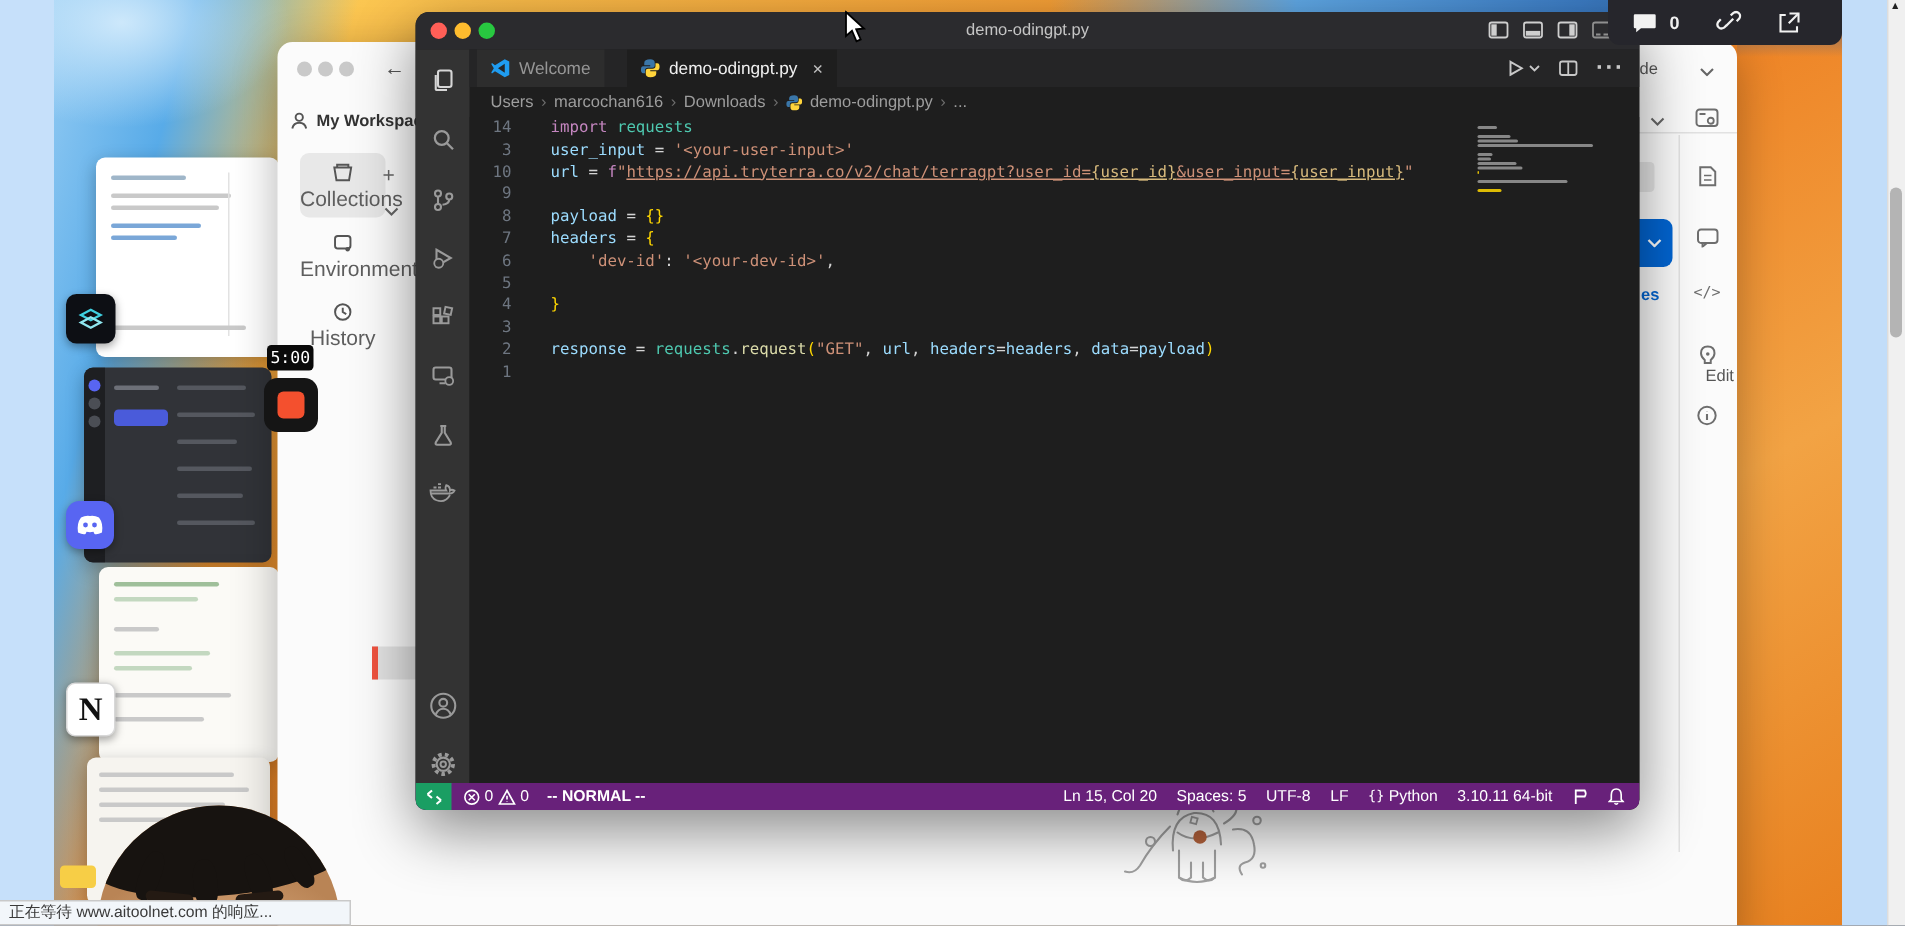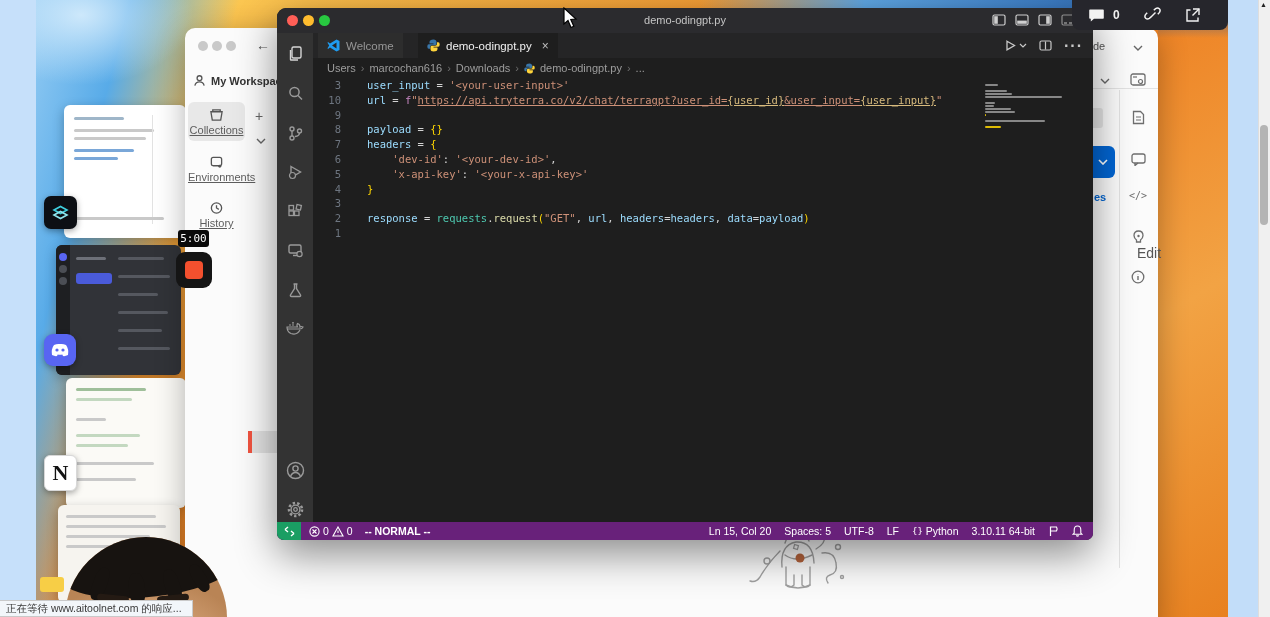--- a/index.html
+++ b/index.html
@@ -5,21 +5,21 @@
   * { margin:0; padding:0; box-sizing:border-box; }
   html,body { width:1270px; height:617px; overflow:hidden; font-family:"Liberation Sans",sans-serif; }
   .stage { position:relative; width:1270px; height:617px; background:#c6e0fa; overflow:hidden; }
 
   
   .page-left { position:absolute; left:0; top:0; width:36px; height:617px; background:#c6e0fa; z-index:1; }
   .page-right { position:absolute; left:1228px; top:0; width:30px; height:617px; background:#c2ddf9; z-index:30; }
   .scroll-track { position:absolute; left:1258px; top:0; width:12px; height:617px; background:#f0f0f0; border-left:1px solid #ddd; z-index:31; }
   .scroll-arrow { position:absolute; left:1260px; top:1px; font-size:7px; color:#222; z-index:32; }
   .scroll-thumb { position:absolute; left:1260px; top:125px; width:8px; height:100px; background:#b4b4b4; border-radius:4px; z-index:32; }
-  .status-chip { position:absolute; left:0; top:600px; width:193px; height:17px; background:#f2f6fa; border:1px solid #c9c9c9; border-left:none; z-index:40; font-size:10.5px; color:#3a3a3a; line-height:15px; padding-left:6px; white-space:nowrap; overflow:hidden; }
+  .status-chip { position:absolute; left:0; top:600px; width:234px; height:17px; background:#f2f6fa; border:1px solid #c9c9c9; border-left:none; z-index:40; font-size:10.5px; color:#3a3a3a; line-height:15px; padding-left:6px; white-space:nowrap; overflow:hidden; }
 
   
   .desktop { position:absolute; left:36px; top:0; width:1192px; height:617px; z-index:2;
     background:
       radial-gradient(160px 100px at 45px 15px,#cde8fb 0%,rgba(205,232,251,0) 70%),
       linear-gradient(105deg,#93cbf3 0%,#58abe8 7%,rgba(88,171,232,0) 15%),
       linear-gradient(150deg,#ffd95e 2%,#f8b948 14%,#f39a33 32%,#ee8426 52%,#f2a344 74%,#e88120 100%);
   }
   .sky-strip { position:absolute; left:700px; top:0; width:470px; height:13px; z-index:3;
     background:linear-gradient(90deg,rgba(90,160,225,0) 0%,#5fa7e4 35%,#3c7cc4 75%,#27578f 100%); }
@@ -34,33 +34,33 @@
   
   .rec-timer { position:absolute; left:178px; top:230px; width:31px; height:17px; background:#0a0a0a; color:#fff; z-index:6; font-family:"DejaVu Sans Mono",monospace; font-size:11px; text-align:center; line-height:17px; border-radius:3px; }
   .rec-stop { position:absolute; left:176px; top:252px; width:36px; height:36px; background:#151515; border-radius:9px; z-index:6; display:flex; align-items:center; justify-content:center; }
   .rec-stop-inner { width:18px; height:18px; background:#f4502e; border-radius:4px; }
 
   
   .postman { position:absolute; left:185px; top:28px; width:973px; height:600px; background:#fbfbfb; border-radius:10px 10px 0 0; z-index:5; box-shadow:0 8px 30px rgba(0,0,0,.3); font-family:"Liberation Sans",sans-serif; }
   .pm-light { position:absolute; width:10px; height:10px; border-radius:50%; background:#c9c9c9; top:13px; }
   .pm-back { position:absolute; left:71px; top:9px; color:#555; font-size:14px; }
   .pm-ws { position:absolute; left:8px; top:46px; display:flex; align-items:center; gap:5px; color:#333; font-size:11px; font-weight:bold; white-space:nowrap; }
-  .pm-side-item { position:absolute; left:3px; width:57px; text-align:center; color:#5e5e5e; font-size:11px;text-decoration:underline; }
+  .pm-side-item { position:absolute; left:15px; width:57px; text-align:center; color:#5e5e5e; font-size:14px; }
   .pm-side-item svg { display:block; margin:0 auto 2px auto; }
   .pm-sel { background:#e8e8e8; border-radius:6px; padding:6px 0 5px 0; }
   .pm-plus { position:absolute; left:70px; top:80px; color:#666; font-size:14px; }
   .pm-chev { position:absolute; }
   .pm-frag-item { position:absolute; left:63px; top:403px; width:30px; height:22px; background:#e3e3e3; }
   .pm-frag-red { position:absolute; left:63px; top:403px; width:4px; height:22px; background:#f05340; }
   .pm-right-divider { position:absolute; left:934px; top:62px; width:1px; height:478px; background:#e2e2e2; }
   .pm-top-border { position:absolute; left:905px; top:60px; width:68px; height:1px; background:#e2e2e2; }
   .pm-de { position:absolute; left:908px; top:12px; color:#555; font-size:11px; }
   .pm-send { position:absolute; left:905px; top:118px; width:25px; height:32px; background:#0265d2; border-radius:0 6px 6px 0; display:flex; align-items:center; justify-content:center; }
   .pm-es { position:absolute; left:909px; top:163px; color:#0265d2; font-size:11px; font-weight:bold; }
-  .pm-edit { position:absolute; left:952px; top:217px; color:#555; font-size:14px; }
+  .pm-edit { position:absolute; left:952px; top:217px; color:#555; font-size:11px; }
   .pm-pill { position:absolute; left:905px; top:80px; width:13px; height:20px; background:#e6e6e6; border-radius:3px; }
   .pm-rail-icon { position:absolute; left:944px; width:18px; text-align:center; color:#6e6e6e; }
   .pm-empty { position:absolute; left:490px; top:505px; width:260px; text-align:center; z-index:2; }
   .pm-empty-text { color:#6b6b6b; font-size:12px; margin-top:2px; }
 
   
   .vsc { position:absolute; left:277px; top:8px; width:816px; height:532px; background:#1e1e1e; border-radius:9px 9px 7px 7px; z-index:10; box-shadow:0 14px 40px rgba(0,0,0,.45); overflow:hidden; }
   .vsc-titlebar { position:absolute; left:0; top:0; width:816px; height:25px; background:#2b2b2e; }
   .light { position:absolute; top:7px; width:11px; height:11px; border-radius:50%; }
   .vsc-title { position:absolute; left:0; right:0; top:0; text-align:center; color:#c5c5c5; font-size:11px; line-height:25px; }
@@ -433,27 +433,28 @@
           <path d="M6.5 0.5 Q2.5 0.5 2.5 3 L2.5 4.5 L6.5 4.5 L6.5 5.2 L1.8 5.2 Q0.3 5.2 0.3 7.5 Q0.3 9.8 1.8 9.8 L3 9.8 L3 8 Q3 6.2 5 6.2 L8 6.2 Q9.5 6.2 9.5 4.8 L9.5 3 Q9.5 0.5 6.5 0.5 Z" fill="#3a76a8"></path>
           <path d="M6.5 12.5 Q10.5 12.5 10.5 10 L10.5 8.5 L6.5 8.5 L6.5 7.8 L11.2 7.8 Q12.7 7.8 12.7 5.5 Q12.7 3.2 11.2 3.2 L10 3.2 L10 5 Q10 6.8 8 6.8 L5 6.8 Q3.5 6.8 3.5 8.2 L3.5 10 Q3.5 12.5 6.5 12.5 Z" fill="#ffd43b"></path>
         </svg>
         <span>demo-odingpt.py</span>
         <span class="bc-sep">›</span>
         <span>...</span>
       </div>
 
     <div class="editor">
       <div id="code">
+          <div class="code-row"><span class="gut">14</span><span class="code-text"><span class="seg-kw">import</span><span class="seg-op"> </span><span class="seg-type">requests</span></span></div>
           <div class="code-row"><span class="gut">3</span><span class="code-text"><span class="seg-var">user_input</span><span class="seg-op"> = </span><span class="seg-str">'&lt;your-user-input&gt;'</span></span></div>
           <div class="code-row"><span class="gut">10</span><span class="code-text"><span class="seg-var">url</span><span class="seg-op"> = </span><span class="seg-kw">f</span><span class="seg-str">"</span><span class="seg-strlink">https://api.tryterra.co/v2/chat/terragpt?user_id=</span><span class="seg-fstr">{user_id}</span><span class="seg-strlink">&amp;user_input=</span><span class="seg-fstr">{user_input}</span><span class="seg-str">"</span></span></div>
           <div class="code-row"><span class="gut">9</span><span class="code-text"></span></div>
           <div class="code-row"><span class="gut">8</span><span class="code-text"><span class="seg-var">payload</span><span class="seg-op"> = </span><span class="seg-gold">{}</span></span></div>
           <div class="code-row"><span class="gut">7</span><span class="code-text"><span class="seg-var">headers</span><span class="seg-op"> = </span><span class="seg-gold">{</span></span></div>
           <div class="code-row"><span class="gut">6</span><span class="code-text"><span class="seg-str">    'dev-id'</span><span class="seg-op">: </span><span class="seg-str">'&lt;your-dev-id&gt;'</span><span class="seg-op">,</span></span></div>
-          <div class="code-row"><span class="gut">5</span><span class="code-text"><span class="seg-str">    'x-api-key'</span><span class="seg-op">: </span><span class="seg-str">'&lt;your-x-api-key&gt;'</span></span></div>
+          <div class="code-row"><span class="gut">5</span></div>
           <div class="code-row"><span class="gut">4</span><span class="code-text"><span class="seg-gold">}</span></span></div>
           <div class="code-row"><span class="gut">3</span><span class="code-text"></span></div>
           <div class="code-row"><span class="gut">2</span><span class="code-text"><span class="seg-var">response</span><span class="seg-op"> = </span><span class="seg-type">requests</span><span class="seg-op">.</span><span class="seg-fn">request</span><span class="seg-gold">(</span><span class="seg-str">"GET"</span><span class="seg-op">, </span><span class="seg-var">url</span><span class="seg-op">, </span><span class="seg-var">headers</span><span class="seg-op">=</span><span class="seg-var">headers</span><span class="seg-op">, </span><span class="seg-var">data</span><span class="seg-op">=</span><span class="seg-var">payload</span><span class="seg-gold">)</span></span></div>
           <div class="code-row"><span class="gut">1</span><span class="code-text"></span></div>
         </div>
       <div class="minimap" id="minimap">
           <div class="mm-line" style="width: 12.75px; background: rgb(154, 154, 154);"></div>
           <div class="mm-line" style="width: 0px; background: transparent;"></div>
           <div class="mm-line" style="width: 22.1px; background: rgb(154, 154, 154);"></div>
           <div class="mm-line" style="width: 27.2px; background: rgb(154, 154, 154);"></div>

